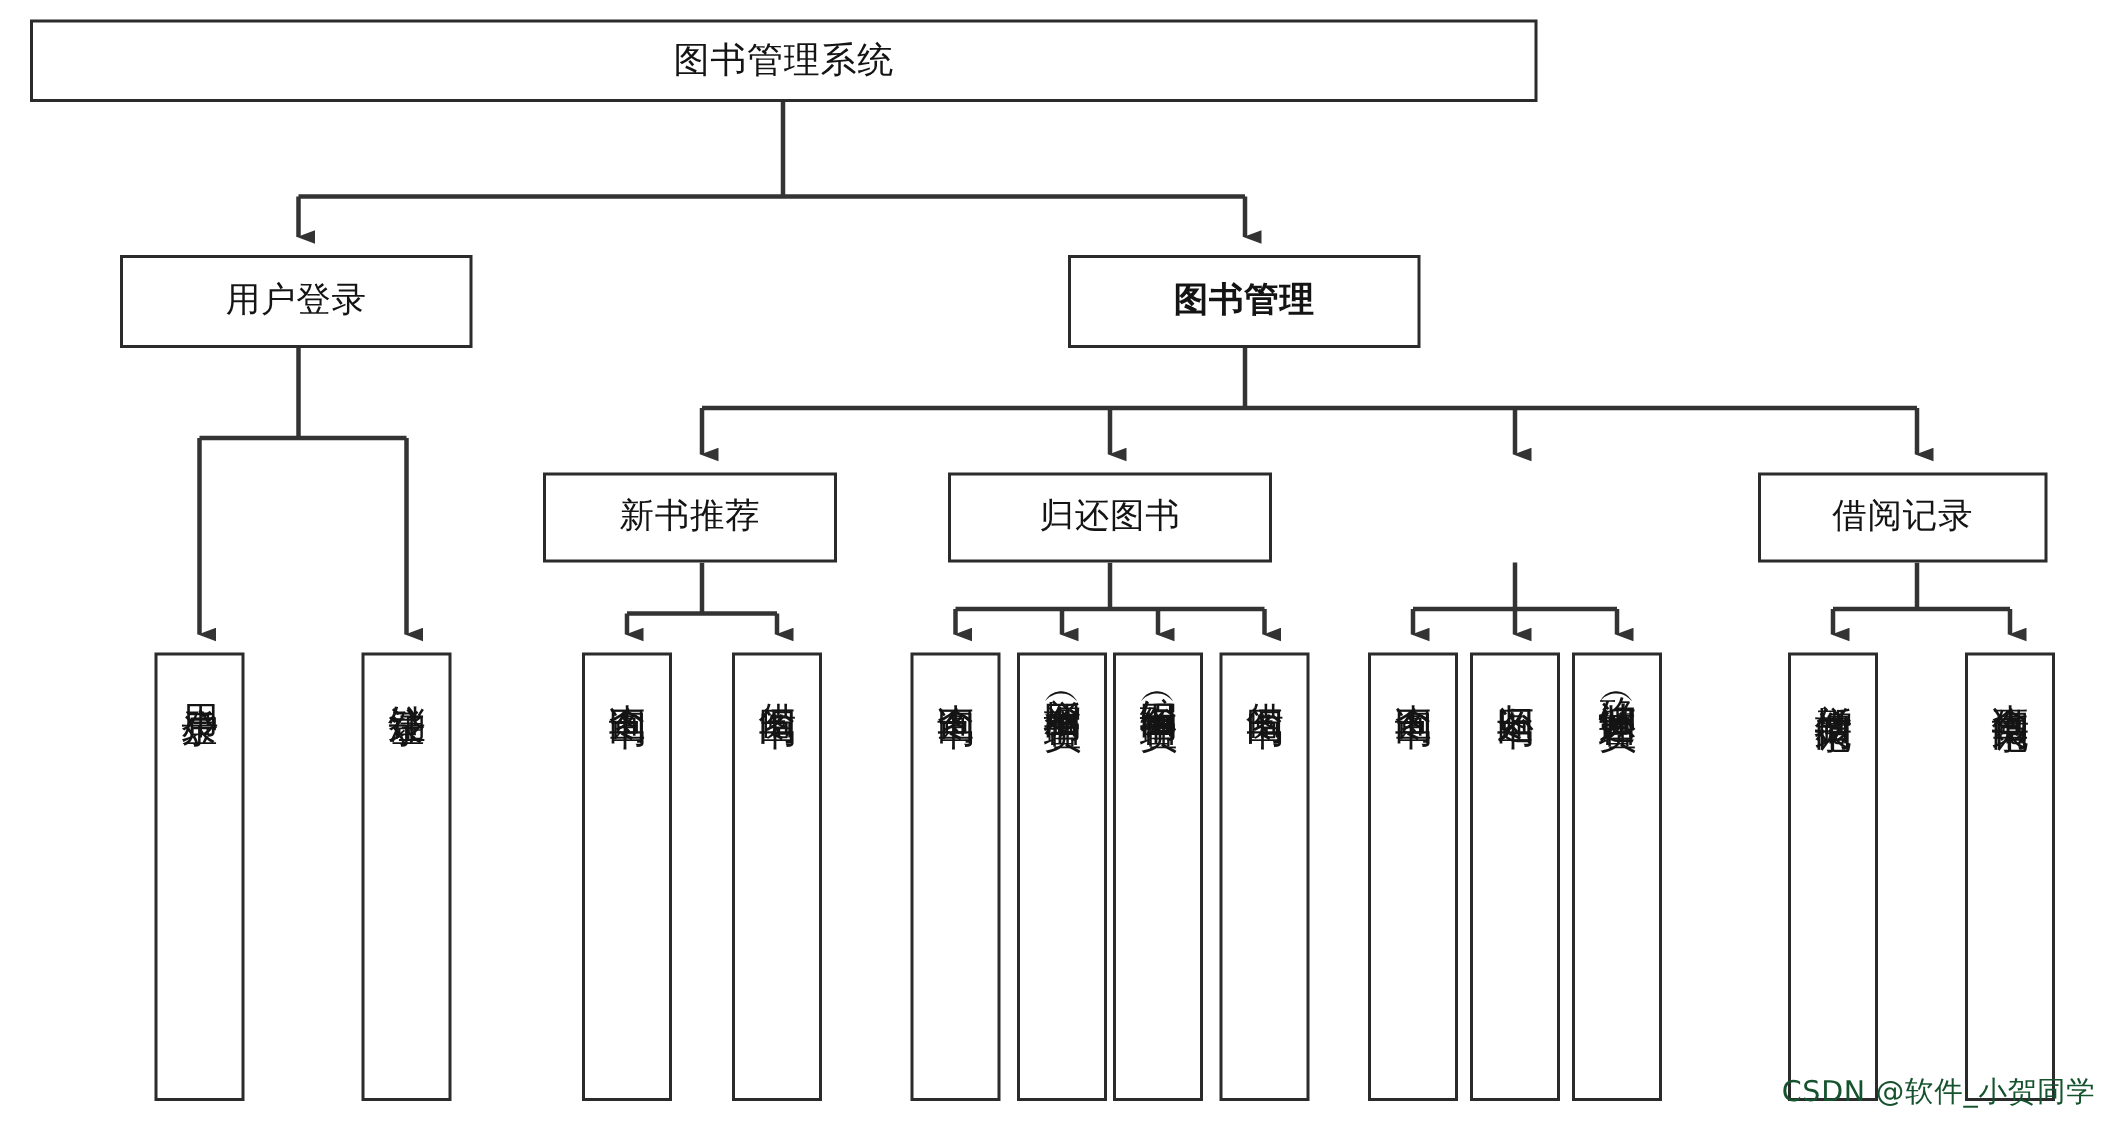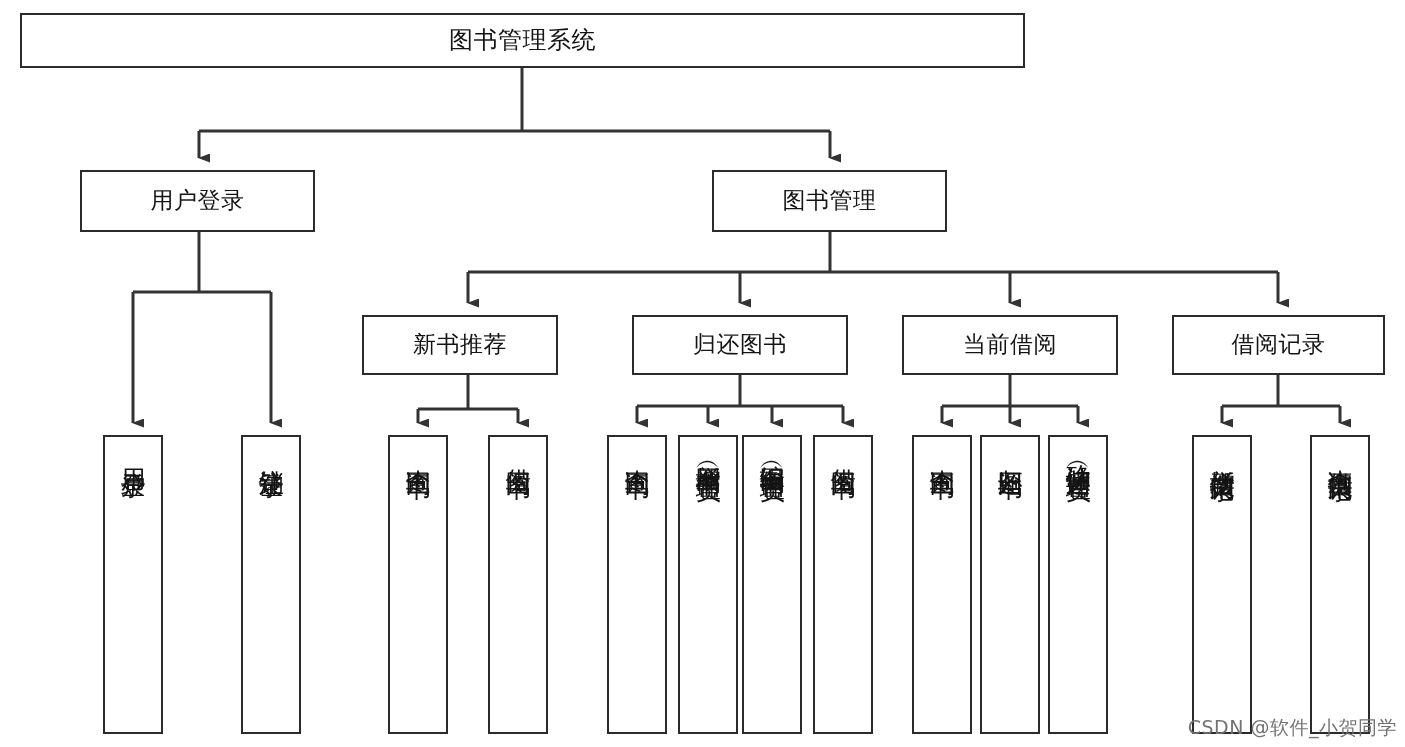--- a/index.html
+++ b/index.html
@@ -73,21 +73,21 @@
   }
   
   .node.leaf.long .label { margin-top: 2px; }
 
   
   #watermark {
     position: absolute;
     right: 8px;
     bottom: 6px;
     font-size: 19px;
-    color: #737373;
+    color: #14532d;
     letter-spacing: 0.5px;
     white-space: nowrap;
     user-select: none;
   }
 </style>
 </head>
 <body>
 
 <div id="canvas">
 
@@ -142,37 +142,34 @@
   </svg>
 
   <div class="node root" style="left:20px; top:13px; width:1005px; height:55px;">
     <span class="label">图书管理系统</span>
   </div>
 
   <div class="node branch" style="left:80px; top:170px; width:235px; height:62px;">
     <span class="label">用户登录</span>
   </div>
 
-  <div class="node branch" style="left:712px; top:170px; width:235px; height:62px;">
+  <div class="node branch" style="left:712px; top:170px; width:235px; height:62px;font-weight:bold;">
     <span class="label">图书管理</span>
   </div>
 
   <div class="node branch" style="left:362px; top:315px; width:196px; height:60px;">
     <span class="label">新书推荐</span>
   </div>
 
   <div class="node branch" style="left:632px; top:315px; width:216px; height:60px;">
     <span class="label">归还图书</span>
   </div>
 
-  <div class="node branch" style="left:902px; top:315px; width:216px; height:60px;">
-    <span class="label">当前借阅</span>
-  </div>
-
-  <div class="node branch" style="left:1172px; top:315px; width:213px; height:60px;">
+
+  <div class="node branch" style="left:1172px; top:315px; width:193px; height:60px;">
     <span class="label">借阅记录</span>
   </div>
 
   <div class="node leaf" style="left:103px; top:435px; width:60px; height:299px;">
     <span class="label">用户登录</span>
   </div>
 
   <div class="node leaf" style="left:241px; top:435px; width:60px; height:299px;">
     <span class="label">注销登录</span>
   </div>

